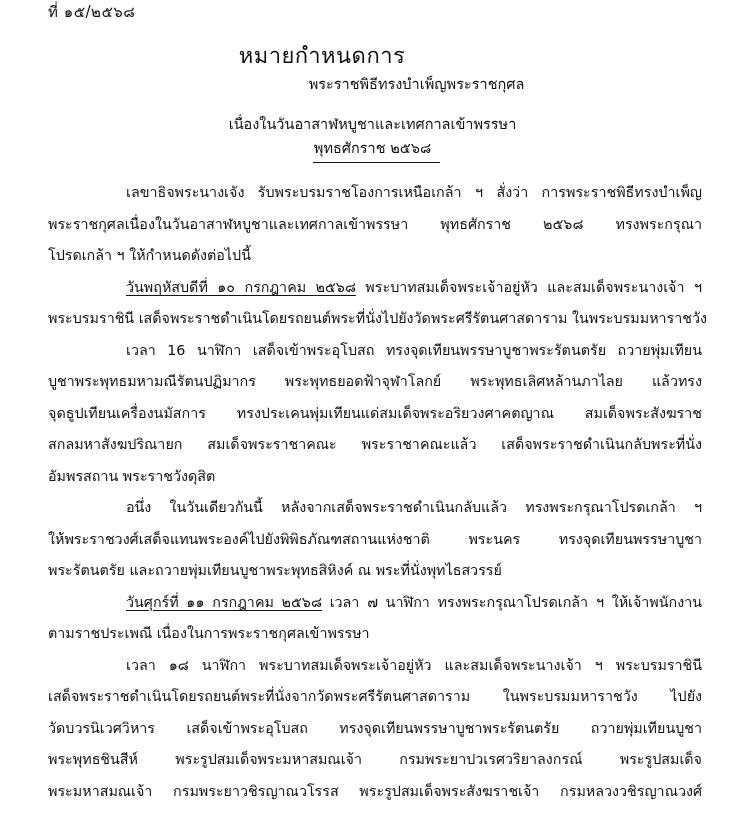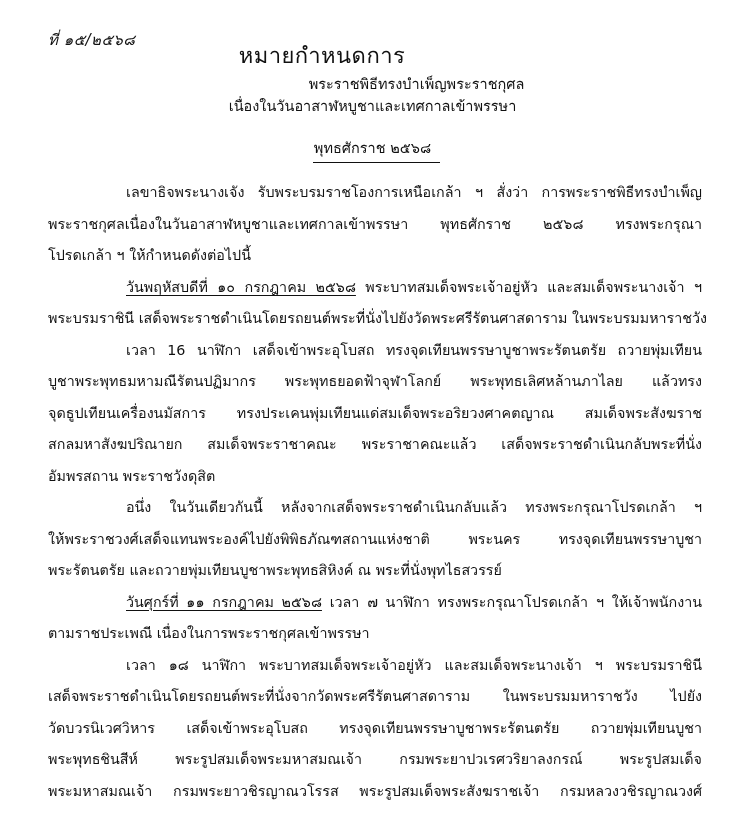--- a/index.html
+++ b/index.html
@@ -3,33 +3,33 @@
 <meta charset="utf-8">
 <style>
   html, body { margin: 0; padding: 0; background: #ffffff; }
   body {
     width: 745px; height: 837px; overflow: hidden; position: relative;
     font-family: "DejaVu Sans", "Liberation Sans", sans-serif;
     color: #111111;
   }
   .page { position: absolute; left: 0; top: 0; width: 745px; height: 837px; }
   .docno {
-    position: absolute; left: 48px; top: 28px;
-    font-size: 15px; letter-spacing: 0.5px; font-style: italic;
+    position: absolute; left: 48px; top: 0;
+    font-size: 15px; letter-spacing: 0.5px;
   }
   .title {
     position: absolute; left: 0; width: 644px; top: 38px; text-align: center;
     font-size: 22px; letter-spacing: 0.5px;
   }
   .subtitle {
     position: absolute; left: 0; width: 745px; text-align: center;
     font-size: 14.5px;
   }
   .sub1 { top: 72px; padding-left: 44px; }
-  .sub2 { top: 94px; }
+  .sub2 { top: 112px; }
   .sub3 { top: 136px; text-align: center; }
   .rule {
     position: absolute; left: 313px; top: 162px; width: 127px; height: 0;
     border-top: 1.5px solid #111;
   }
   .body-text {
     position: absolute; left: 48px; width: 654px; top: 177px;
     font-size: 14.3px; line-height: 31.5px;
     text-align: justify; text-align-last: auto;
   }

